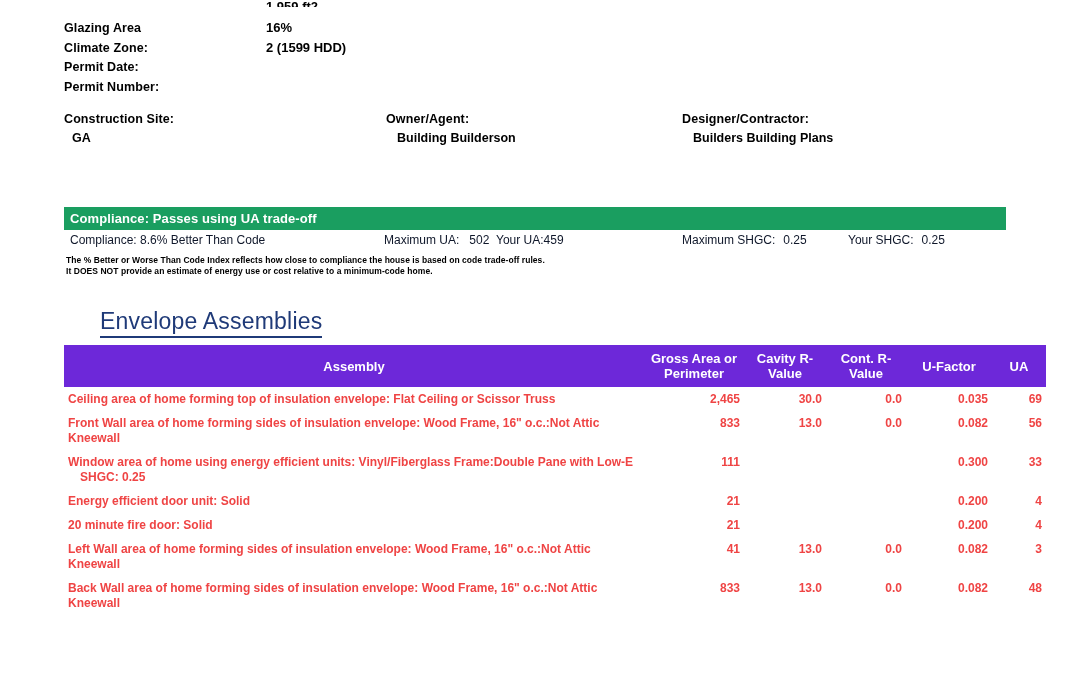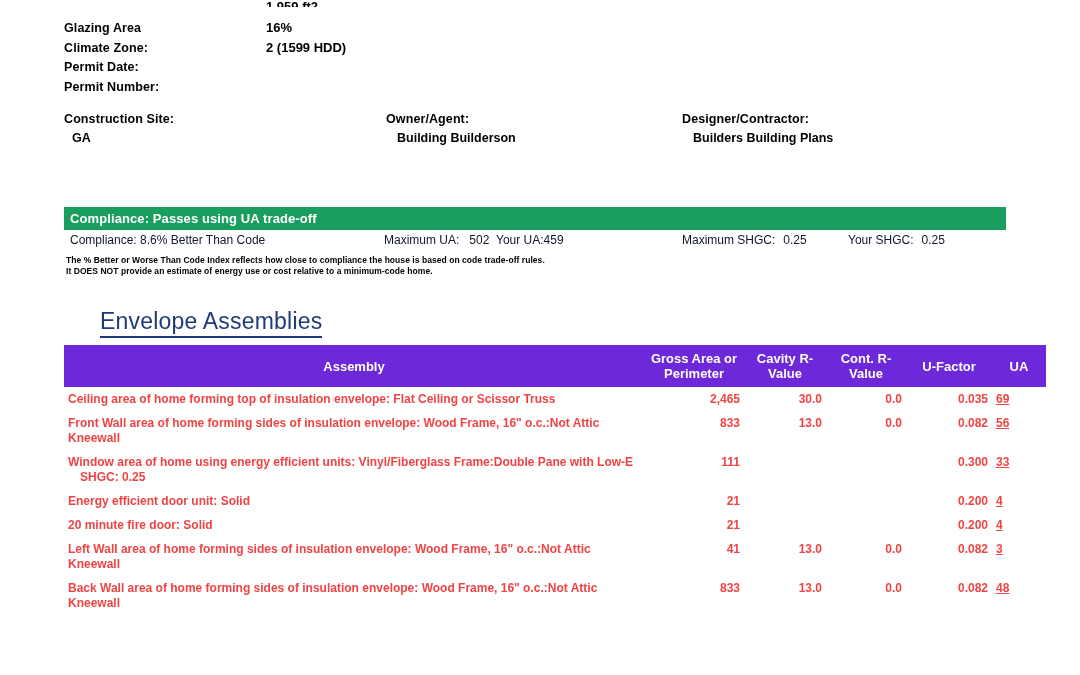--- a/index.html
+++ b/index.html
@@ -182,21 +182,21 @@
   table.env tbody td {
     font-size: 12px;
     font-weight: bold;
     color: #ef4444;
     padding: 5px 4px 4px 4px;
     vertical-align: top;
     line-height: 15px;
   }
   td.t-assembly { text-align: left; padding-left: 6px; }
   td.t-num { text-align: right; padding-right: 14px; }
-  td.t-ua  { padding-right: 8px; text-decoration: underline; }
+  td.t-ua  { text-align: right; padding-right: 8px; }
   .shgc-sub { display: block; padding-left: 12px; }
 </style>
 </head>
 <body>
 
 <div class="page">
 
   <div class="summary">
     <div class="sum-row">
       <div class="sum-label"></div>

